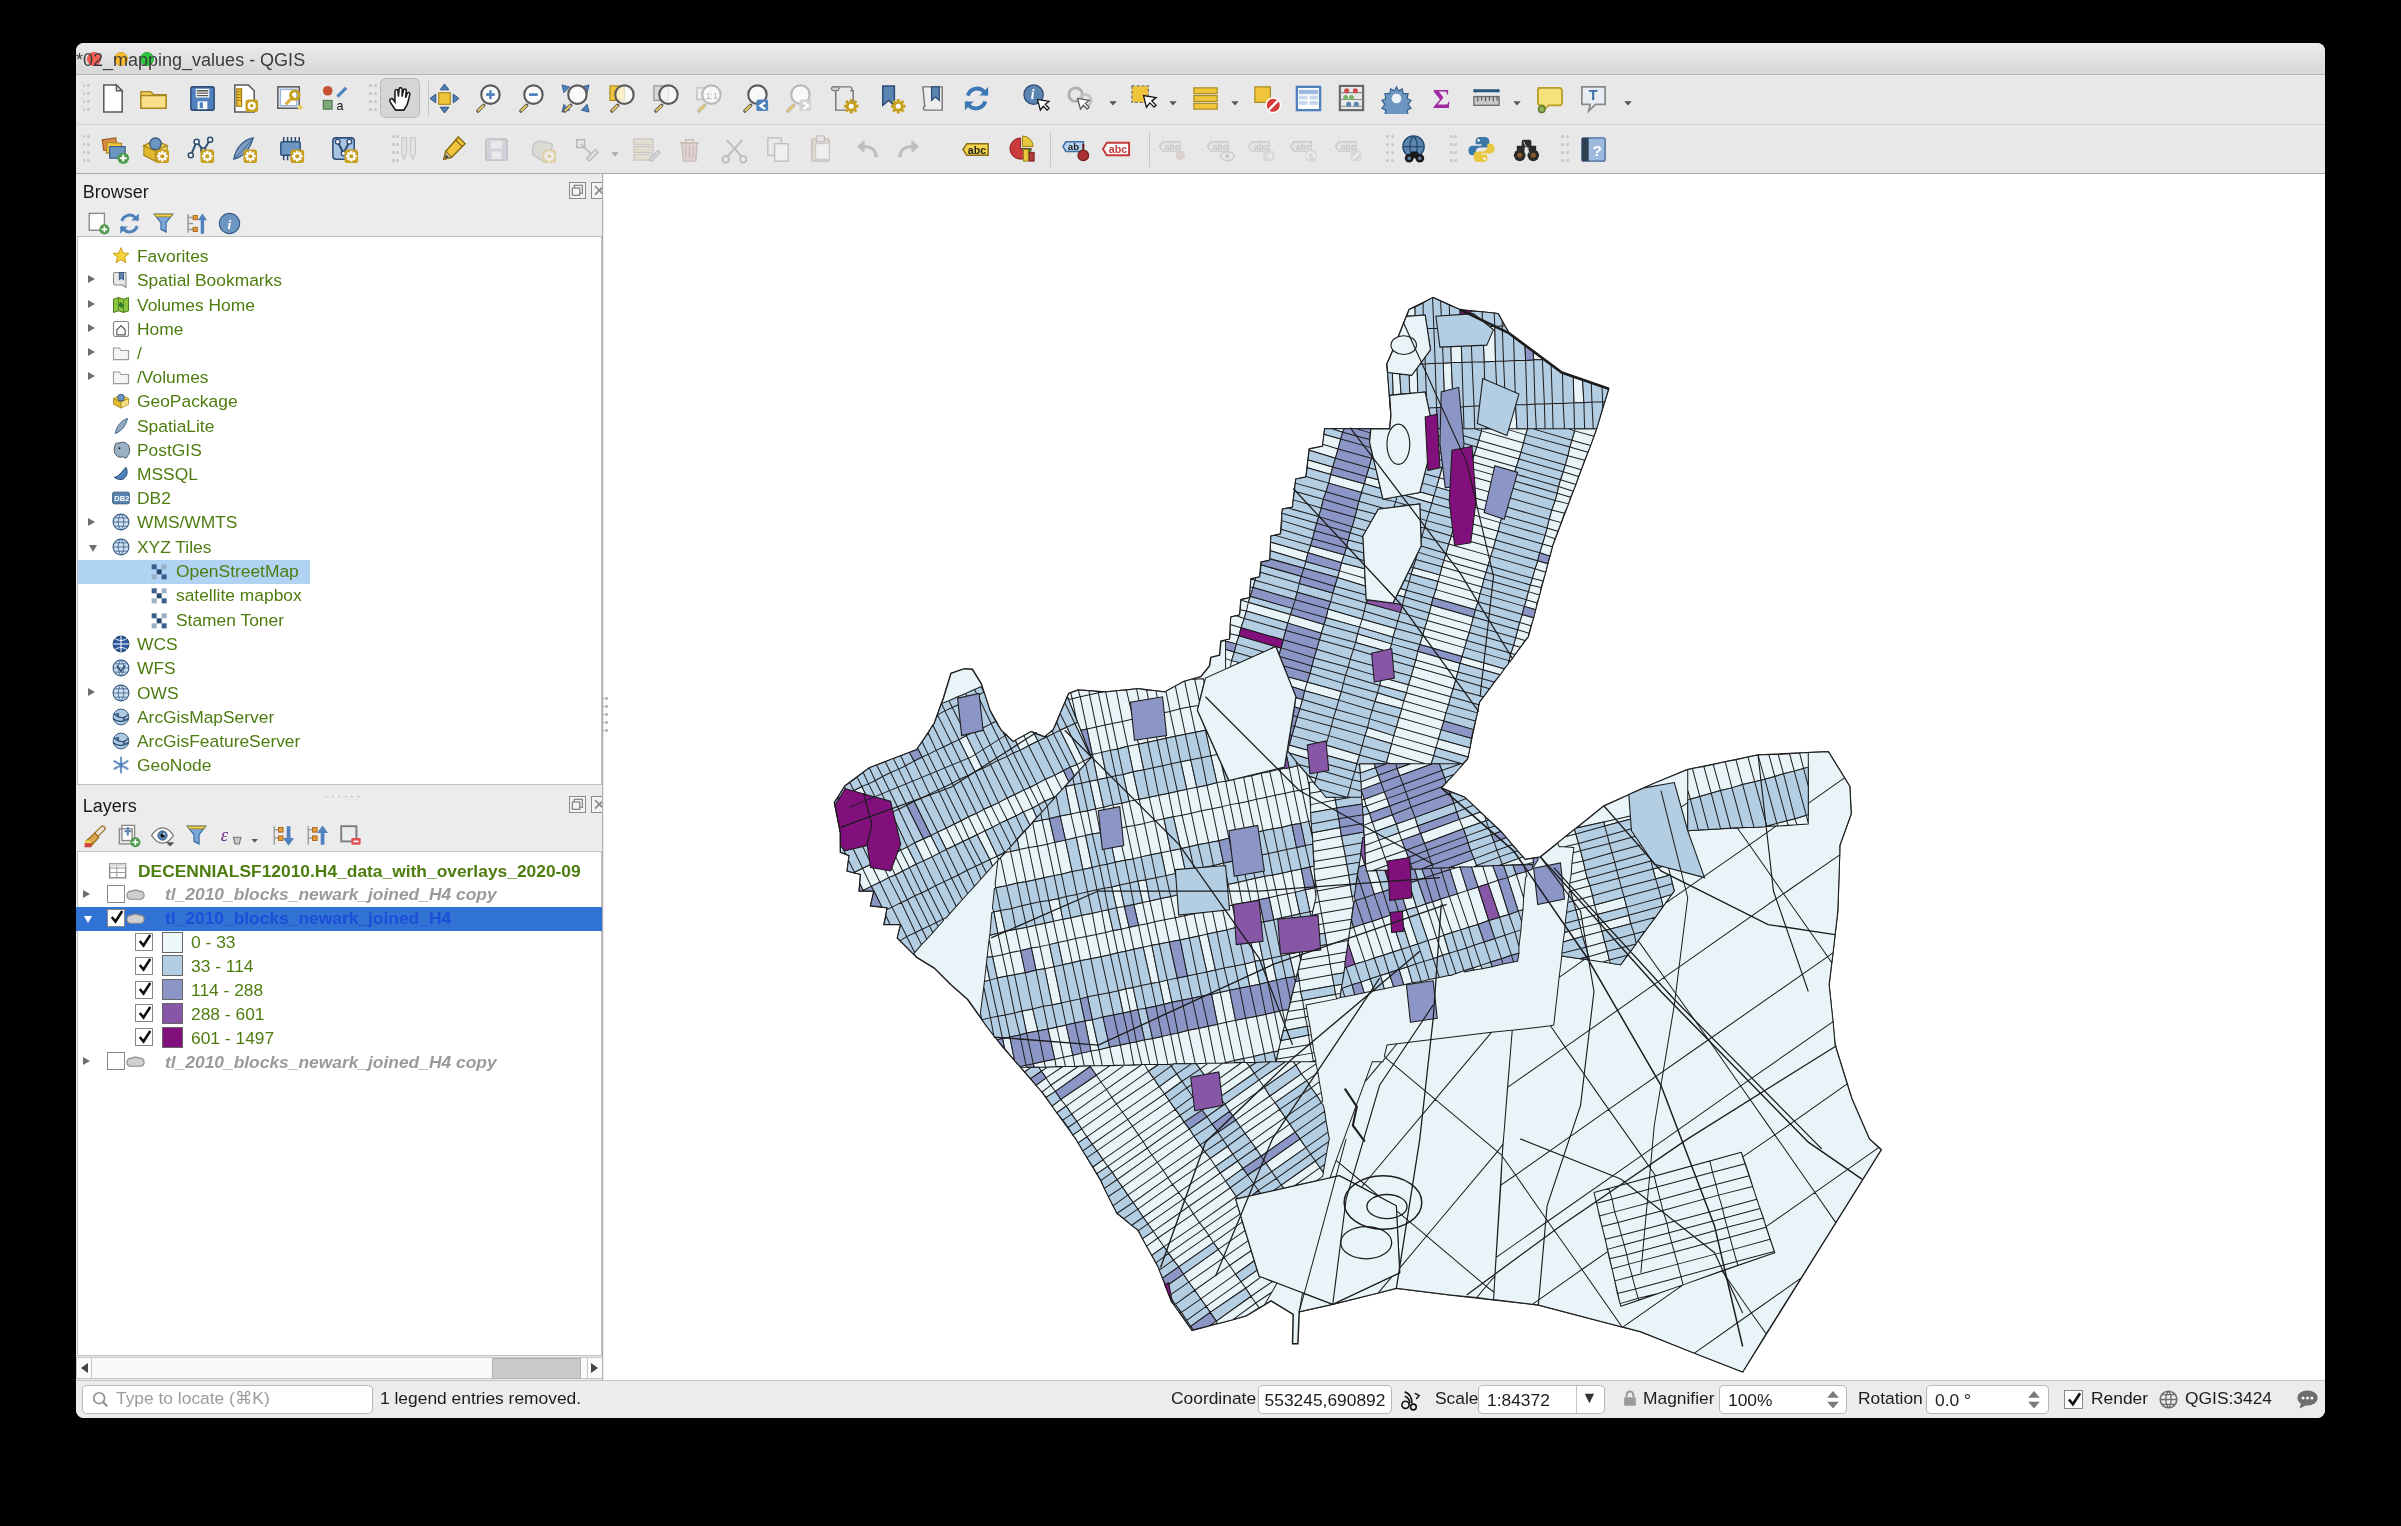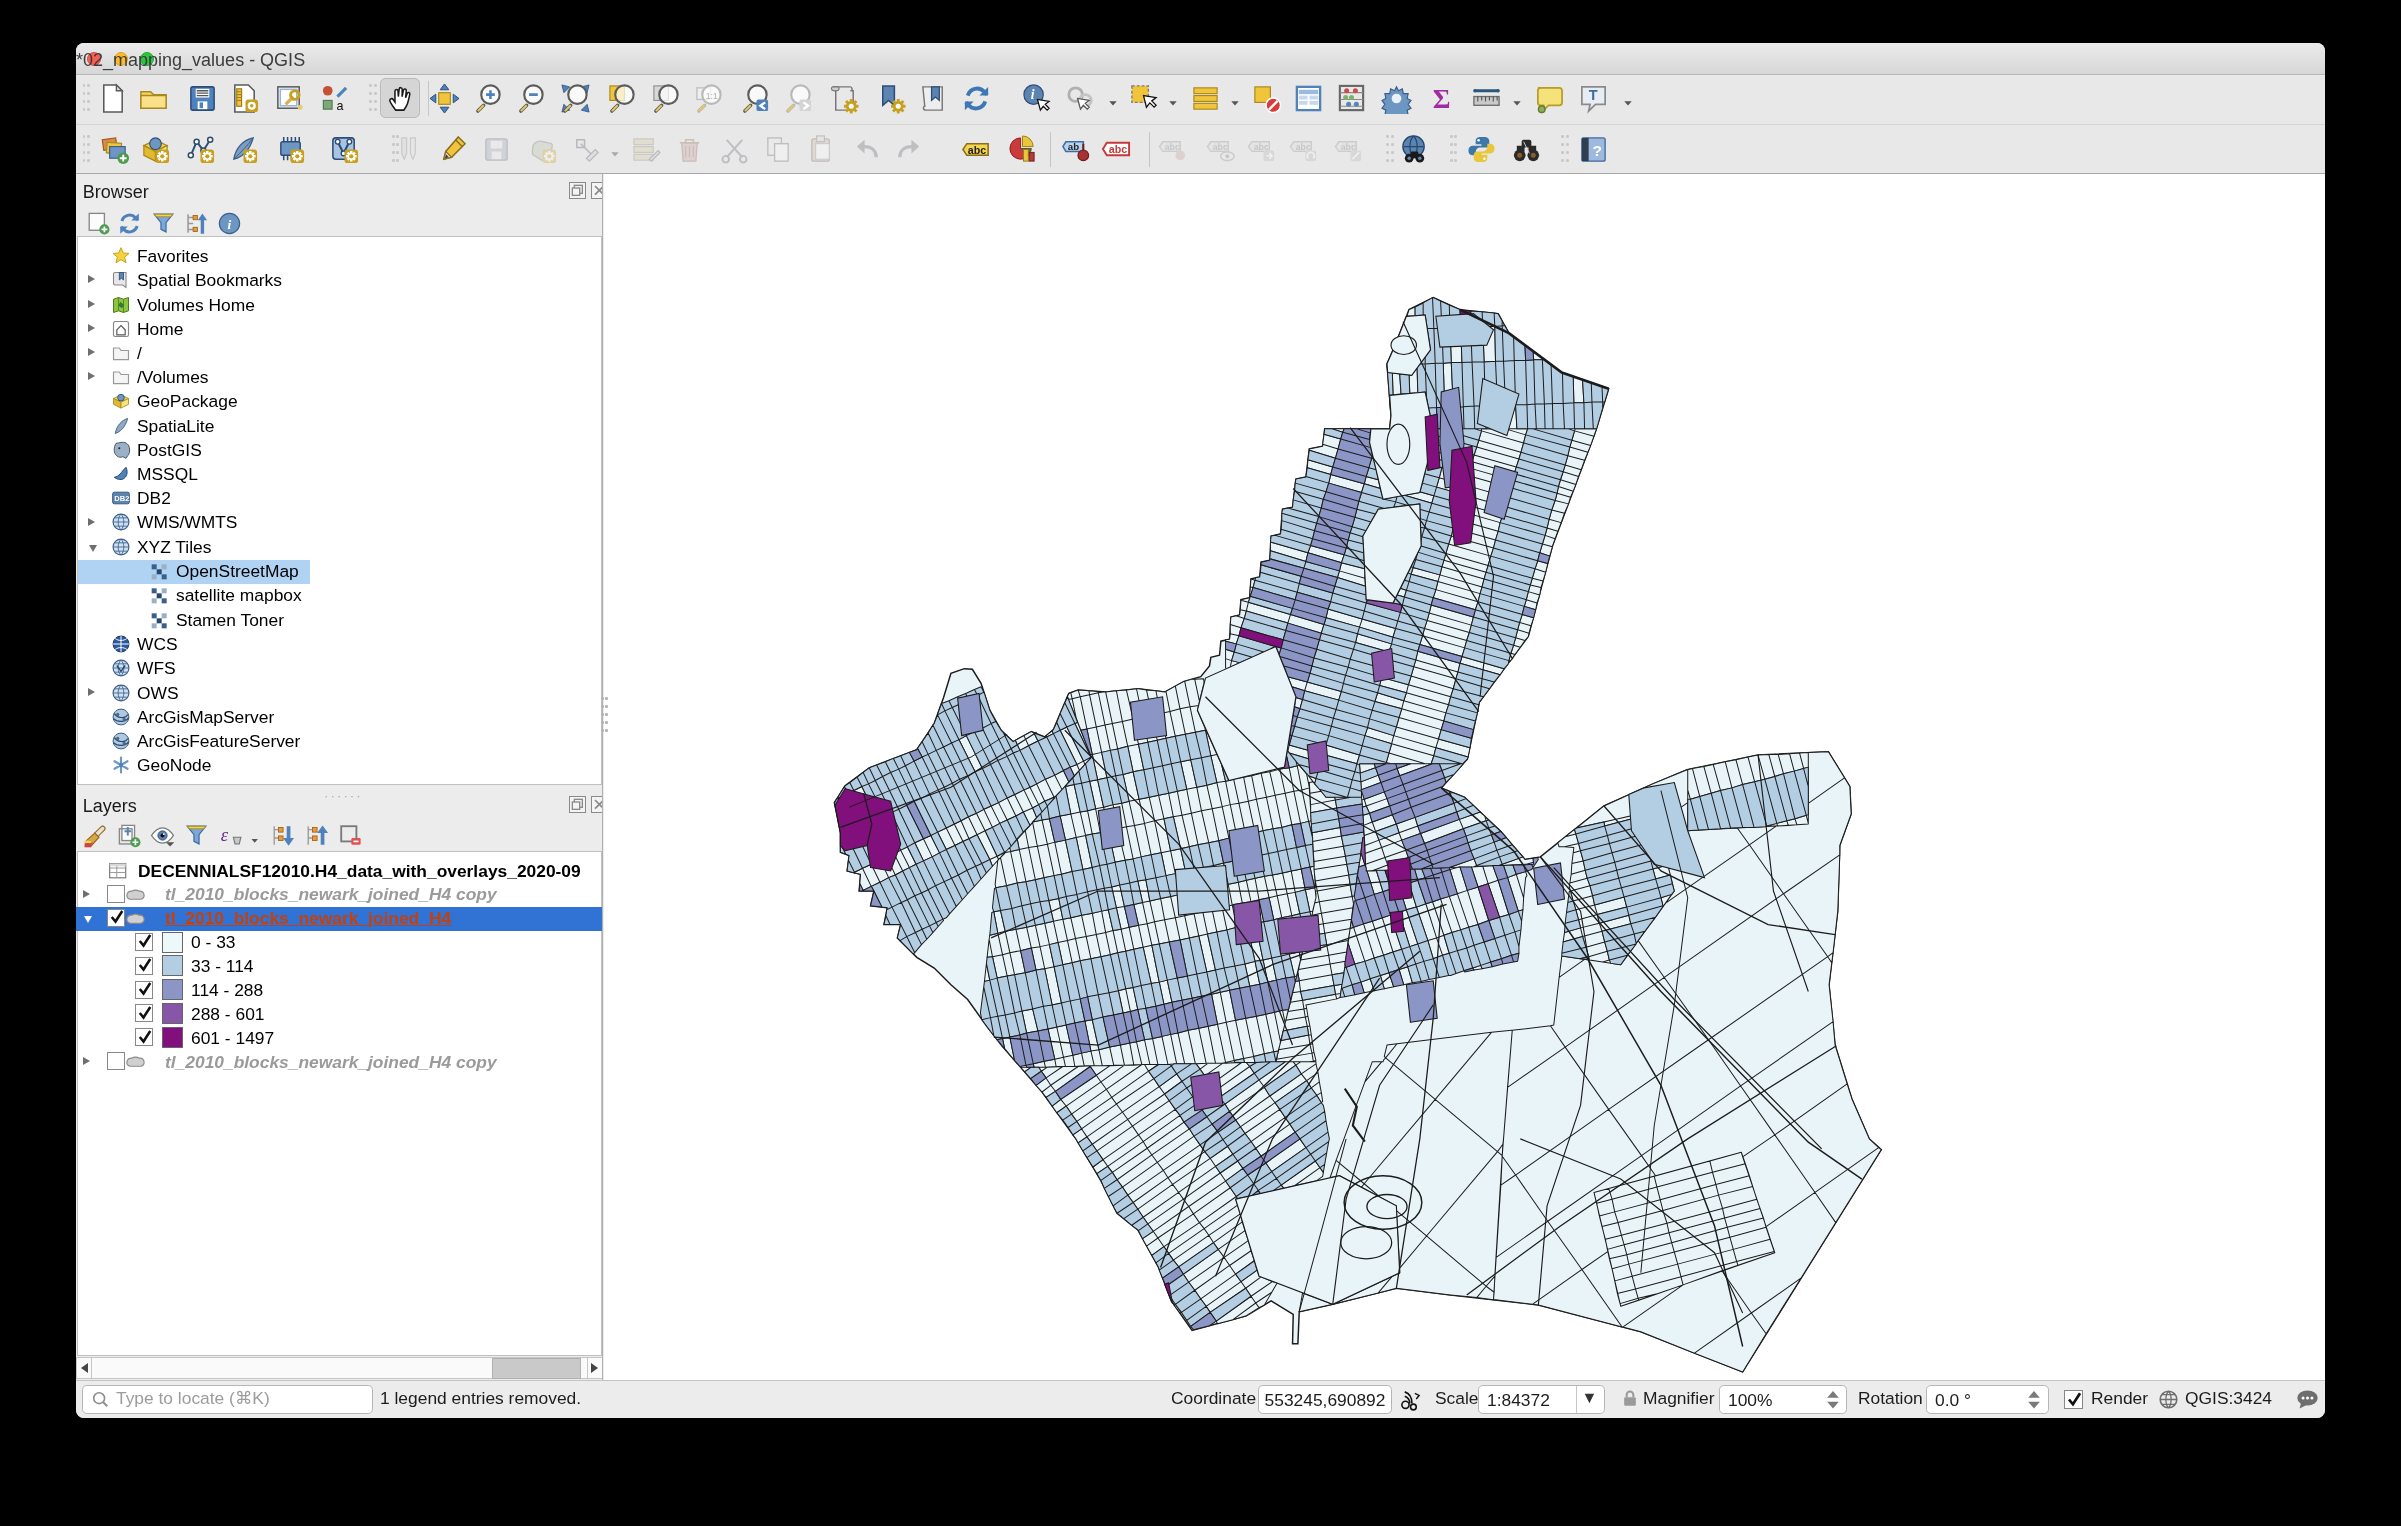--- a/index.html
+++ b/index.html
@@ -6,21 +6,21 @@
 #titlebar{position:absolute;left:0;top:0;width:100%;height:32px;background:linear-gradient(#ecebeb,#d8d7d7);border-bottom:0.7px solid #b4b4b4}
 #title{position:absolute;width:100%;top:7.4px;font-size:18px;color:#3c3c3c}
 .tl{position:absolute;top:9.4px;width:14px;height:14px;border-radius:50%}
 #tb{position:absolute;left:0;top:33px;width:100%;height:98px;background:#e9e8e8;overflow:hidden}
 #tbline{position:absolute;left:0;top:48px;width:100%;height:0.7px;background:#d4d4d4}
 #tbbot{position:absolute;left:0;top:97px;width:100%;height:0.7px;background:#a9a9a9}
 #dock{position:absolute;left:0;top:131px;width:527px;height:1207px;background:#ececec;border-right:0.7px solid #b0b0b0;overflow:hidden}
 .ptitle{position:absolute;font-size:18px;color:#1a1a1a}
 .pbtn{position:absolute;width:17px;height:17px;border:1.3px solid #8a8a8a;background:#f4f4f4}
 .tree{position:absolute;background:#fff;border:0.7px solid #c0c0c0}
-.trow{position:absolute;font-size:17.4px;color:#000000;white-space:nowrap}
+.trow{position:absolute;font-size:17.4px;color:#4d7c0f;white-space:nowrap}
 .gray{color:#9a9a9a;font-style:italic}
 #statusbar{position:absolute;left:0;top:1337px;width:2249px;height:38px;background:#ececec;border-top:0.7px solid #c4c4c4;font-size:17.4px;color:#1c1c1c}
 #canvas{position:absolute;left:528px;top:131px;width:1721px;height:1207px;background:#fff;overflow:hidden}
 .sb{position:absolute;top:4px;height:29px;background:#fff;border:1px solid #b6b6b6;border-radius:4.7px;font-size:17.4px;color:#1c1c1c}
 .sblbl{position:absolute;top:7.4px}
 </style></head><body>
 <div id="win">
     <div id="titlebar">
       <div class="tl" style="left:11.4px;background:#f95e56;border:0.7px solid #df4a43"></div>
       <div class="tl" style="left:38px;background:#fbbd2e;border:0.7px solid #dfa023"></div>
@@ -813,21 +813,21 @@
       <div class="trow gray" style="left:89px;top:710px;font-weight:bold">tl_2010_blocks_newark_joined_H4 copy</div>
       <div style="position:absolute;left:0px;top:733px;width:527px;height:23.5px;background:#3173d4"></div>
       <div style="position:absolute;left:8px;top:742px;width:0;height:0;border-top:7.4px solid #fff;border-left:4.7px solid transparent;border-right:4.7px solid transparent"></div>
       <div style="position:absolute;left:31px;top:735px;width:18px;height:18px;background:#fff;border:1px solid #888;"></div>
       <svg style="position:absolute;left:31.5px;top:734px" width="18" height="18" viewBox="0 0 24 24">
         <path d="M5 12l5 6L19 4" fill="none" stroke="#111" stroke-width="3.4"></path>
       </svg>
       <svg style="position:absolute;left:48px;top:733px;" width="23" height="23" viewBox="0 0 24 24">
         <path d="M3 10c0-3 2.5-5 5.5-4.5C10 4 14 4 15.5 5.5 19 5 21 7 21 10c0 2-1.5 3.5-3.5 4H6.5C4.5 13.5 3 12 3 10z" fill="#d0d0d0" stroke="#8a8a8a" stroke-width="1.2" transform="translate(0 3)"></path>
       </svg>
-      <div class="trow" style="left:89px;top:734px;color:#c2410c;font-weight:bold;text-decoration:underline">tl_2010_blocks_newark_joined_H4</div>
+      <div class="trow" style="left:89px;top:734px;color:#1d4ed8;font-weight:bold;">tl_2010_blocks_newark_joined_H4</div>
       <div style="position:absolute;left:59px;top:759px;width:18px;height:18px;background:#fff;border:1px solid #888;"></div>
       <svg style="position:absolute;left:60px;top:758px" width="18" height="18" viewBox="0 0 24 24">
         <path d="M5 12l5 6L19 4" fill="none" stroke="#111" stroke-width="3.4"></path>
       </svg>
       <div style="position:absolute;left:86px;top:758px;width:21px;height:21px;background:#edf8fb;border:0.7px solid #666"></div>
       <div class="trow" style="left:115px;top:758px">0 - 33</div>
       <div style="position:absolute;left:59px;top:783px;width:18px;height:18px;background:#fff;border:1px solid #888;"></div>
       <svg style="position:absolute;left:60px;top:782px" width="18" height="18" viewBox="0 0 24 24">
         <path d="M5 12l5 6L19 4" fill="none" stroke="#111" stroke-width="3.4"></path>
       </svg>

